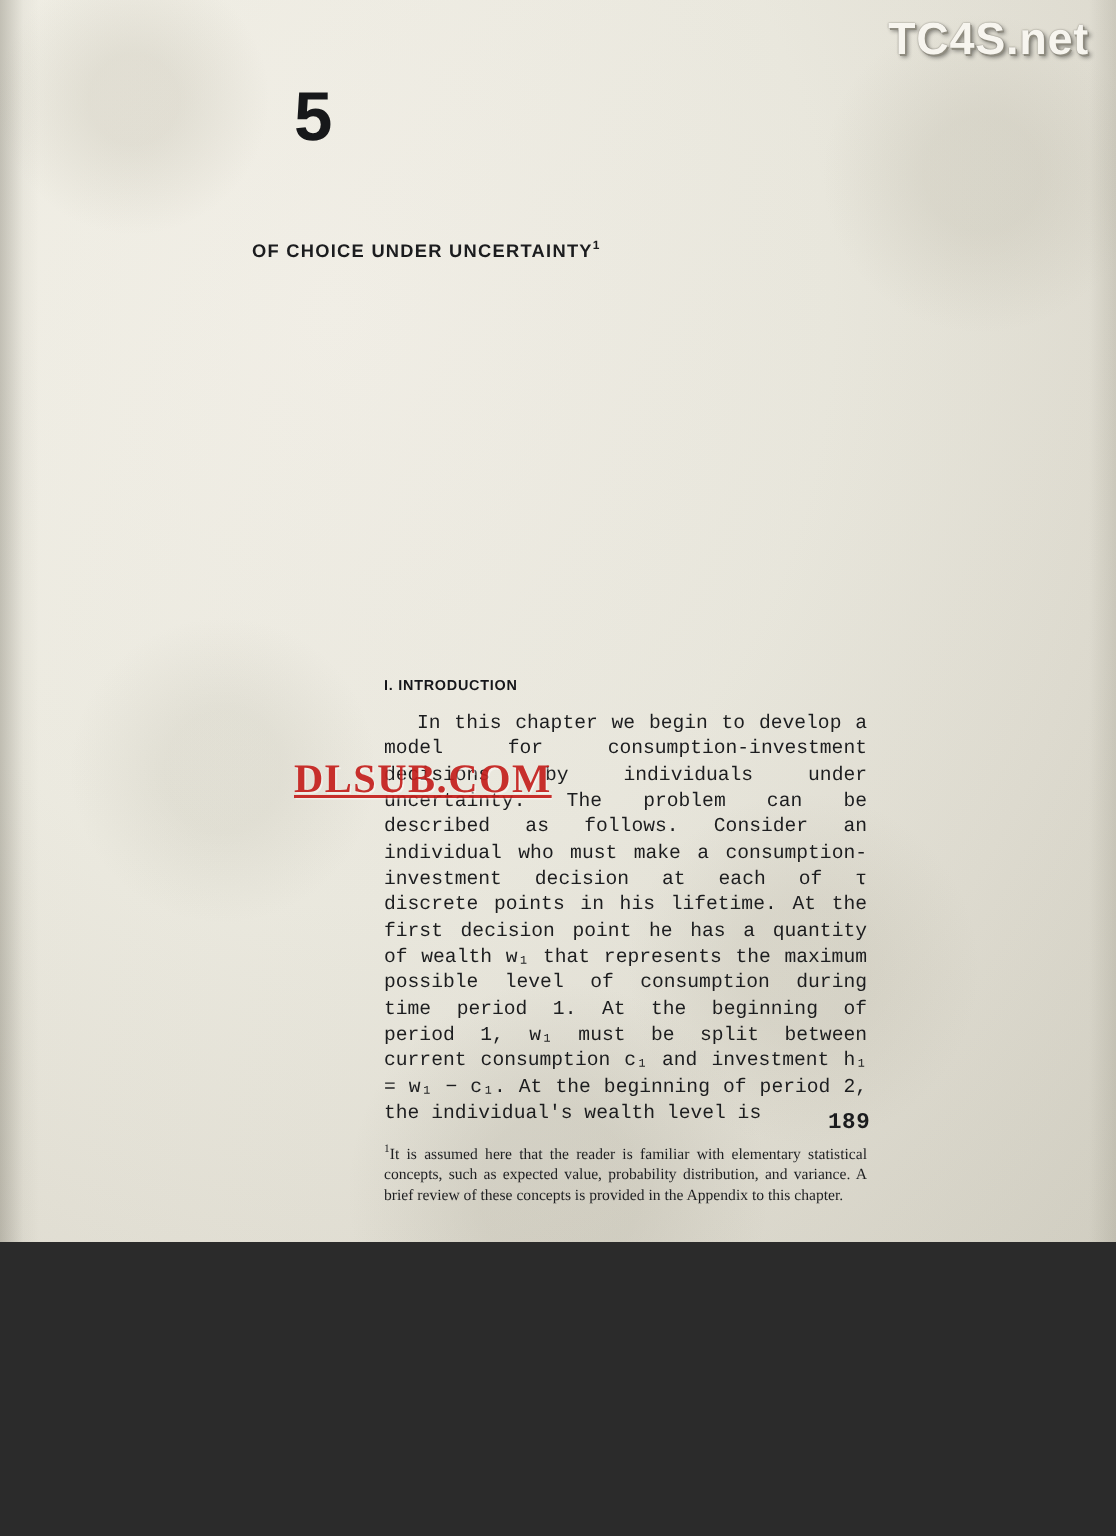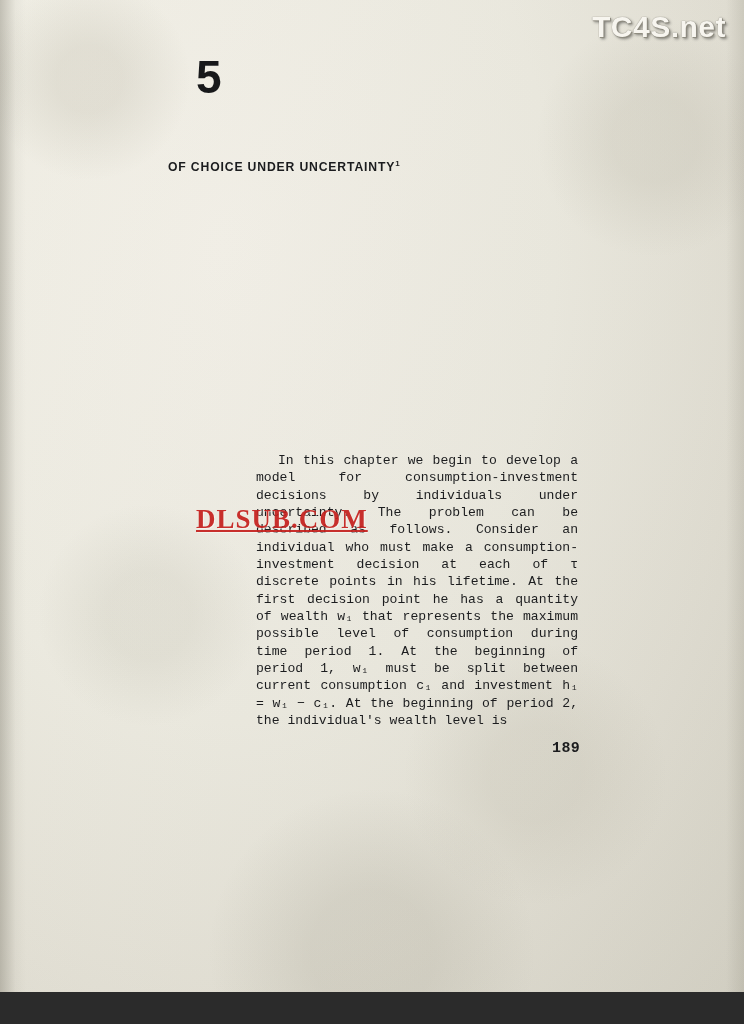--- a/index.html
+++ b/index.html
@@ -8,21 +8,21 @@
   }
   body {
     width: 744px;
     height: 1024px;
     background: #2b2b2b;
     font-family: "Liberation Serif", serif;
   }
   #page {
     position: relative;
     width: 744px;
-    height: 992px;
+    height: 828px;
     overflow: hidden;
     background:
       radial-gradient(ellipse at 30% 25%, #f2efe6 0%, #eceadf 45%, #e3e0d4 72%, #d8d5c8 100%);
   }
   
   #page::before {
     content: "";
     position: absolute;
     inset: 0;
     background:
@@ -192,24 +192,28 @@
   <div class="wm-top">TC4S.net</div>
 
   <div class="chapter-number">5</div>
 
   <h1 class="chapter-title">
     <br>
     <span>OF CHOICE UNDER UNCERTAINTY</span><sup>1</sup>
   </h1>
 
   <div class="body-block">
+    <h2 class="section-head">I. INTRODUCTION</h2>
 
     <p class="para">In this chapter we begin to develop a model for consumption-investment decisions by individuals under uncertainty. The problem can be described as follows. Consider an individual who must make a consumption-investment decision at each of τ discrete points in his lifetime. At the first decision point he has a quantity of wealth w₁ that represents the maximum possible level of consumption during time period 1. At the beginning of period 1, w₁ must be split between current consumption c₁ and investment h₁ = w₁ − c₁. At the beginning of period 2, the individual's wealth level is</p>
 
 
+    <p class="footnote">
+      <sup>1</sup><span>It is assumed here that the reader is familiar with elementary statistical concepts, such as expected value, probability distribution, and variance. A brief review of these concepts is provided in the Appendix to this chapter.</span>
+    </p>
   </div>
 
   <div class="folio">189</div>
 
   <div class="wm-center">DLSUB.COM</div>
 
 
 </div>
 
 </body></html>

